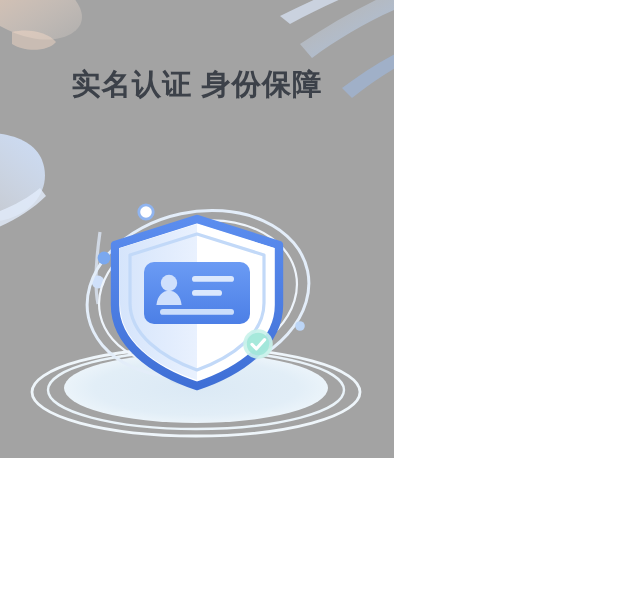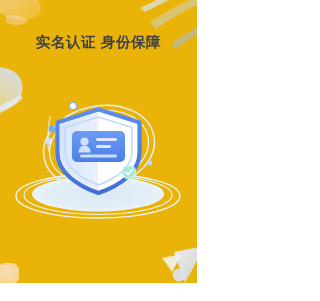--- a/index.html
+++ b/index.html
@@ -6,23 +6,23 @@
     margin: 0;
     padding: 0;
     background: #ffffff;
   }
   body {
     font-family: "Liberation Sans", "DejaVu Sans", sans-serif;
   }
   #screen {
     position: relative;
     width: 197px;
-    height: 283px;
+    height: 229px;
     overflow: hidden;
-    background: #eab308;
+    background: #a3a3a3;
   }
   #bg-layer, #deco-layer, #hero-layer {
     position: absolute;
     left: 0;
     top: 0;
     width: 197px;
     height: 301px;
   }
   #title {
     position: absolute;

